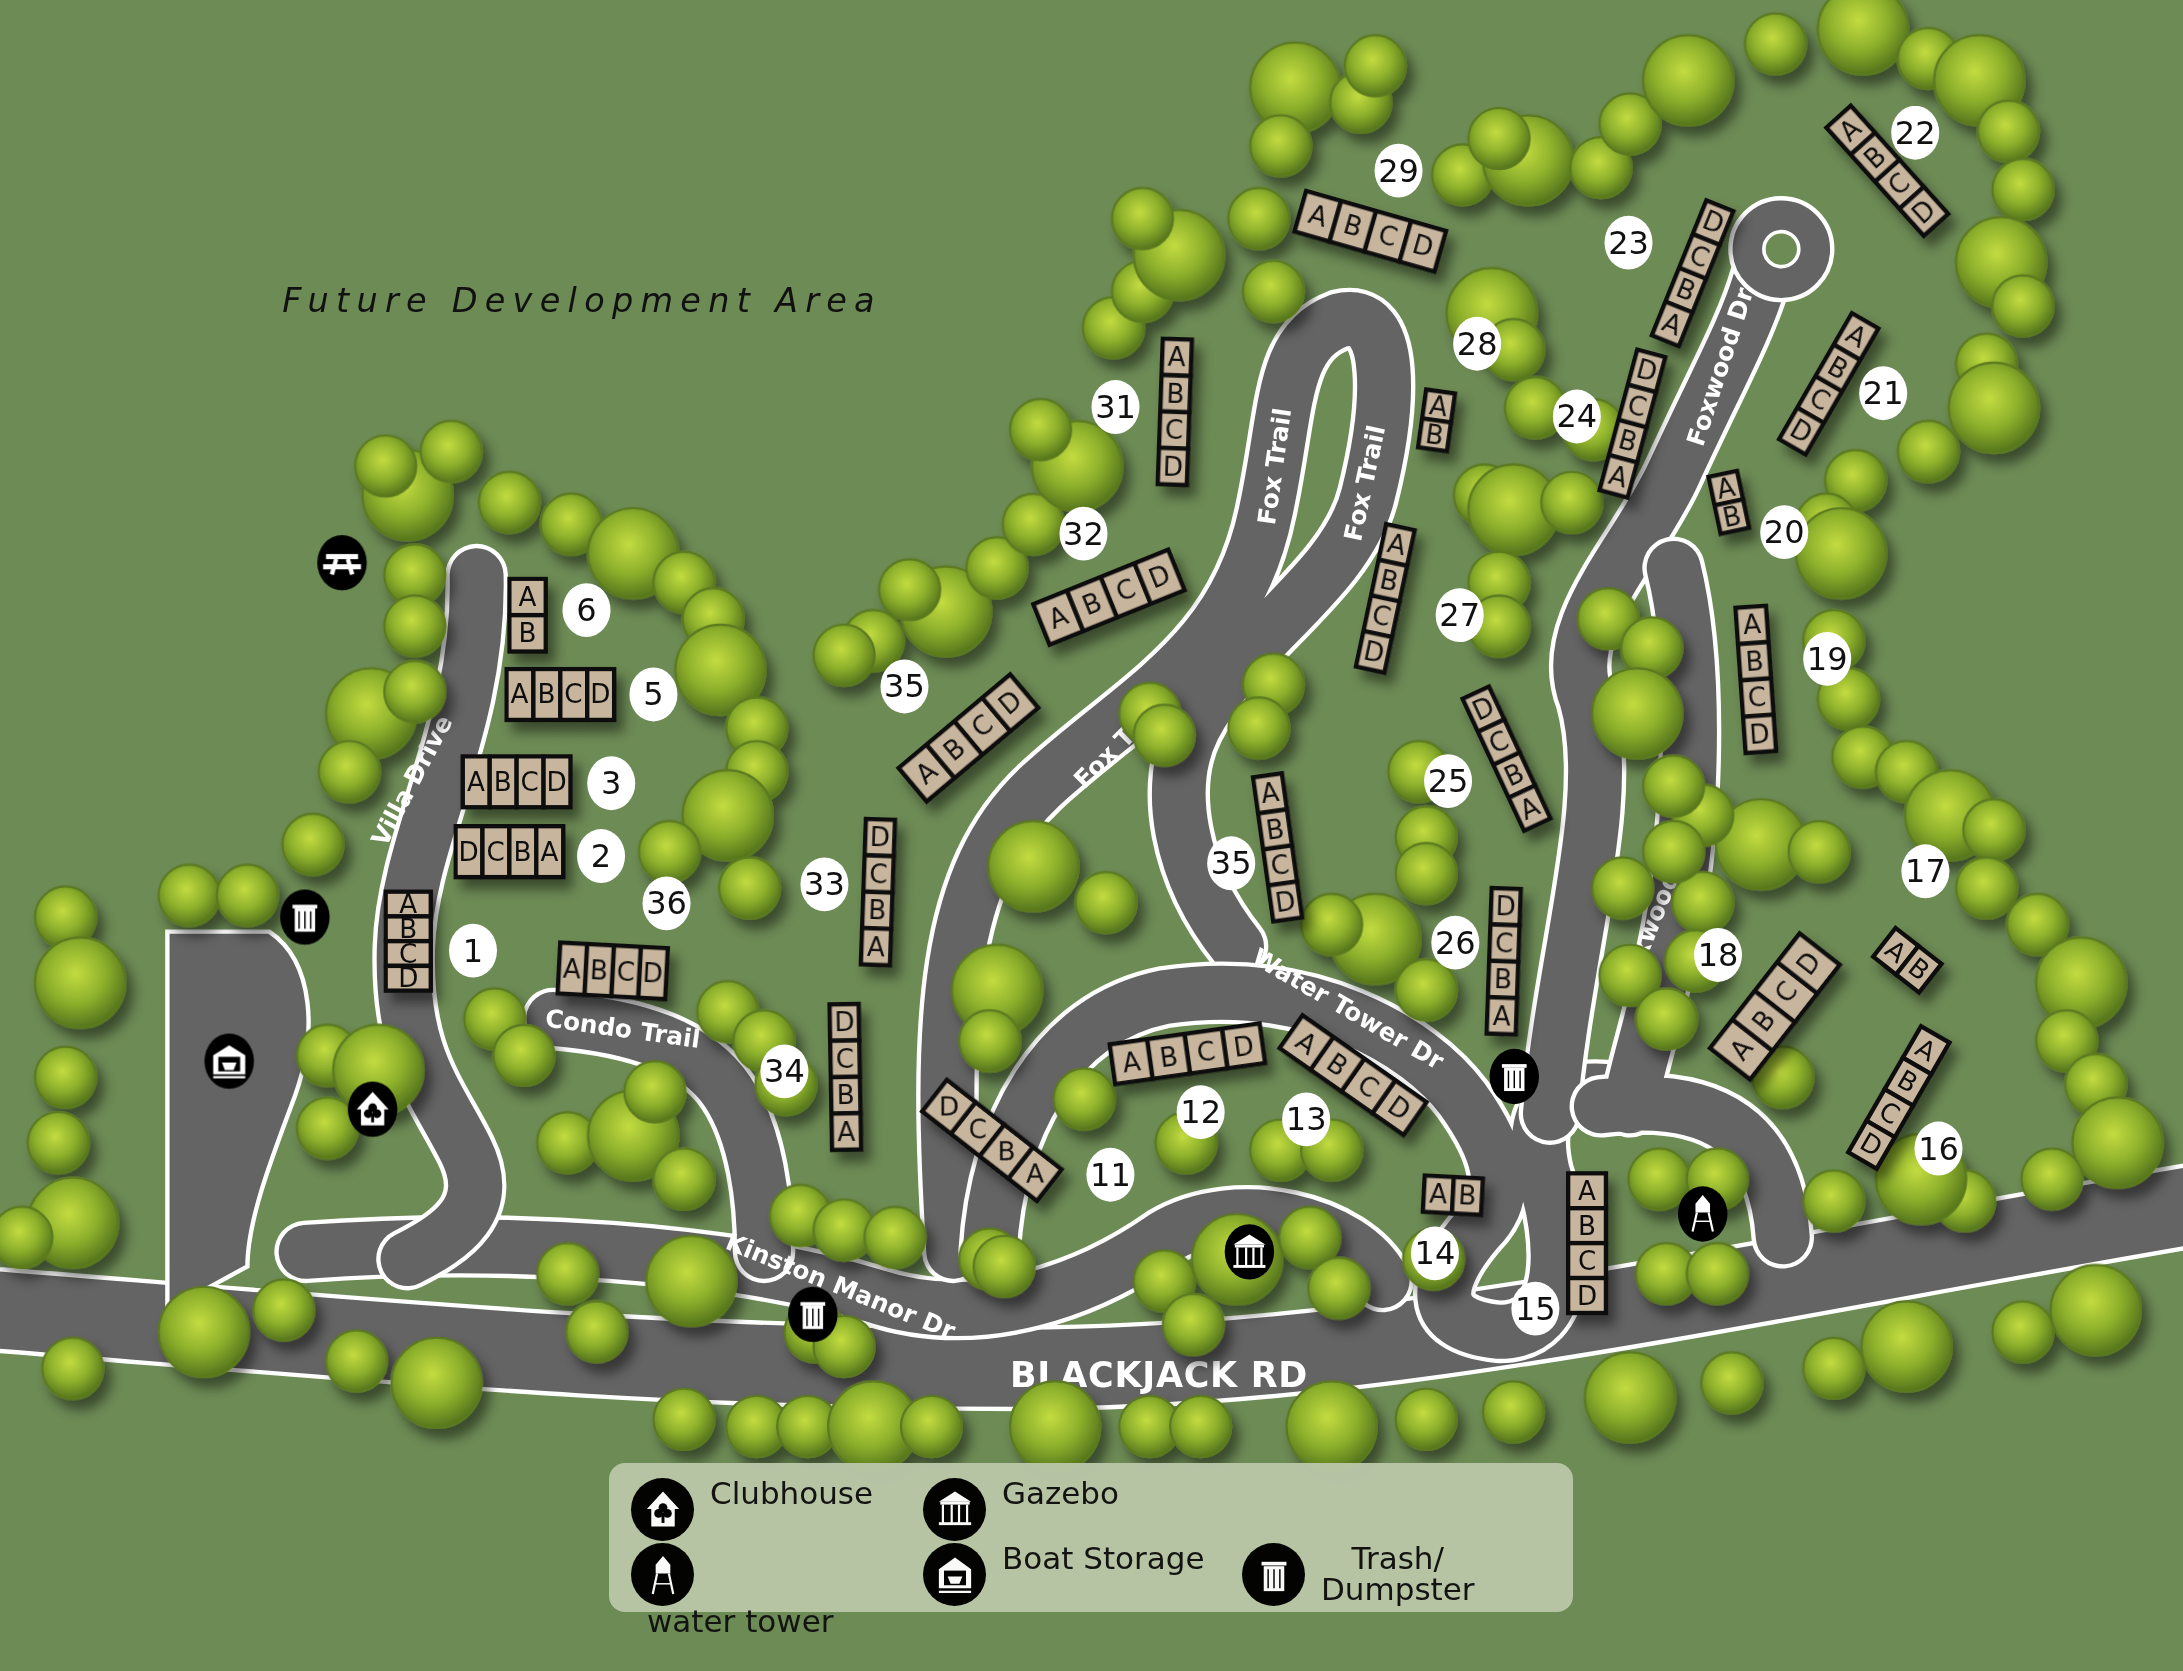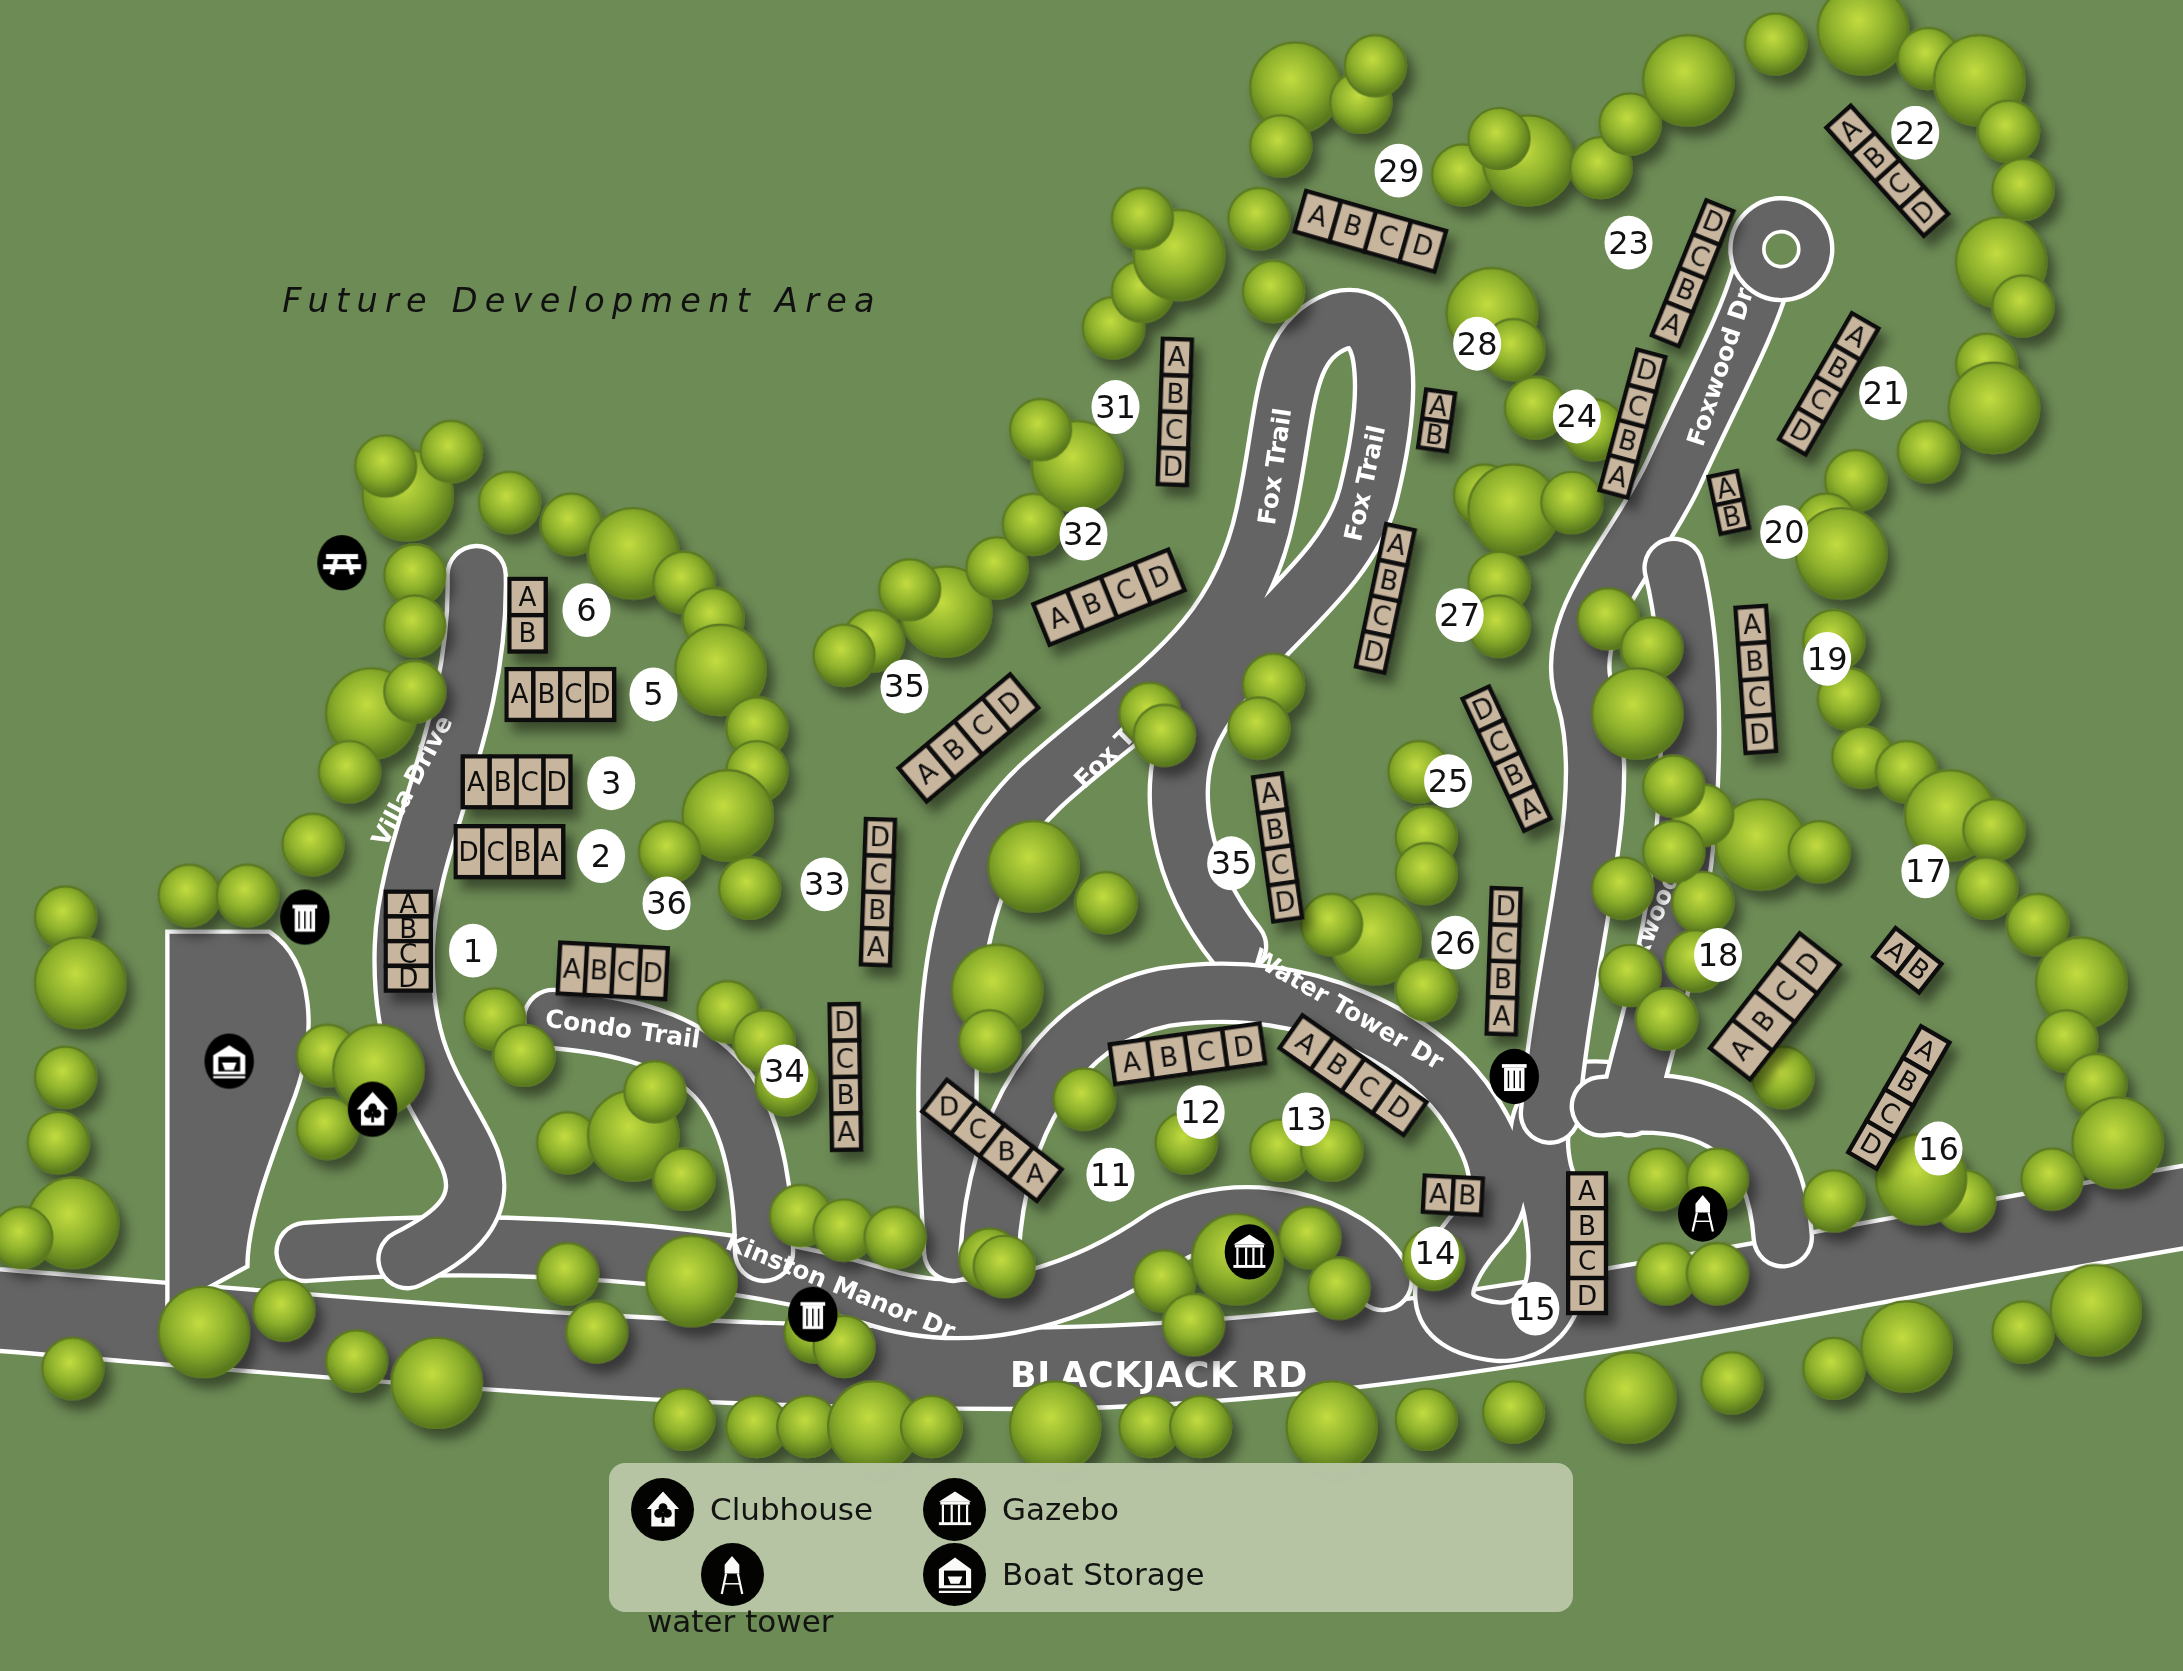--- a/index.html
+++ b/index.html
@@ -9,21 +9,21 @@
   .road-in{fill:none;stroke:#646464;stroke-linecap:round;stroke-linejoin:round;}
   .road-label{fill:#ffffff;font-family:"DejaVu Sans","Liberation Sans",sans-serif;font-weight:bold;font-size:34px;}
   .main-road-label{fill:#ffffff;font-family:"DejaVu Sans","Liberation Sans",sans-serif;font-weight:bold;font-size:48px;letter-spacing:1px;}
   .unit{fill:#c8b59d;stroke:#111;stroke-width:6;}
   .unit-letter{font-family:"DejaVu Sans","Liberation Sans",sans-serif;font-size:36px;fill:#111;text-anchor:middle;dominant-baseline:central;}
   .badge-circle{fill:#ffffff;}
   .badge-num{font-family:"DejaVu Sans","Liberation Sans",sans-serif;font-size:44px;fill:#111;text-anchor:middle;dominant-baseline:central;}
   .future{font-family:"DejaVu Sans","Liberation Sans",sans-serif;font-style:italic;font-size:46px;letter-spacing:10px;fill:#111;}
   .amenity-bg{fill:#000;}
   .legend{position:absolute;left:609px;top:1463px;width:964px;height:149px;background:#b9c7a8;border-radius:16px;opacity:.97;}
-  .legend-item{position:absolute;display:flex;align-items:center;}
+  .legend-item{position:absolute;display:flex;}
   .legend-icon{width:63px;height:63px;border-radius:50%;background:#000;display:flex;align-items:center;justify-content:center;}
   .legend-label{font-family:"DejaVu Sans","Liberation Sans",sans-serif;font-size:31px;color:#111;margin-left:16px;line-height:31px;}
   .legend-label.center{text-align:center;}
 </style>
 </head>
 <body>
 
 <svg id="map" viewBox="0 0 3000 2297" xmlns="http://www.w3.org/2000/svg">
   <defs>
     <radialGradient id="treeGrad" cx="45%" cy="40%" r="60%">
@@ -839,14 +839,29 @@
     <div class="legend-icon">
       <svg width="44" height="44" viewBox="-30 -30 60 60">
           <path d="M-22,-8 L0,-24 L22,-8 L22,18 L-22,18 Z" fill="#fff"></path>
           <rect x="-15" y="-6" width="30" height="20" fill="#000"></rect>
           <path d="M-10,2 L10,2 L6,12 L-6,12 Z" fill="#fff"></path>
           <line x1="-22" y1="23" x2="22" y2="23" stroke="#fff" stroke-width="3"></line>
         </svg>
     </div>
     <span class="legend-label">Boat Storage</span>
   </div>
+  <div class="legend-item" style="left:633px;top:80px;">
+    <div class="legend-icon">
+      <svg width="44" height="44" viewBox="-30 -30 60 60">
+          <rect x="-14" y="-12" width="28" height="34" fill="#fff"></rect>
+          <rect x="-17" y="-18" width="34" height="5" fill="#fff"></rect>
+          <line x1="-8" y1="-8" x2="-8" y2="18" stroke="#000" stroke-width="2"></line>
+          <line x1="0" y1="-8" x2="0" y2="18" stroke="#000" stroke-width="2"></line>
+          <line x1="8" y1="-8" x2="8" y2="18" stroke="#000" stroke-width="2"></line>
+        </svg>
+    </div>
+    <span class="legend-label center" style="display:flex;flex-direction:column;align-items:center;">
+      <span>Trash/</span>
+      <span>Dumpster</span>
+    </span>
+  </div>
 </div>
 
 
 </body></html>

